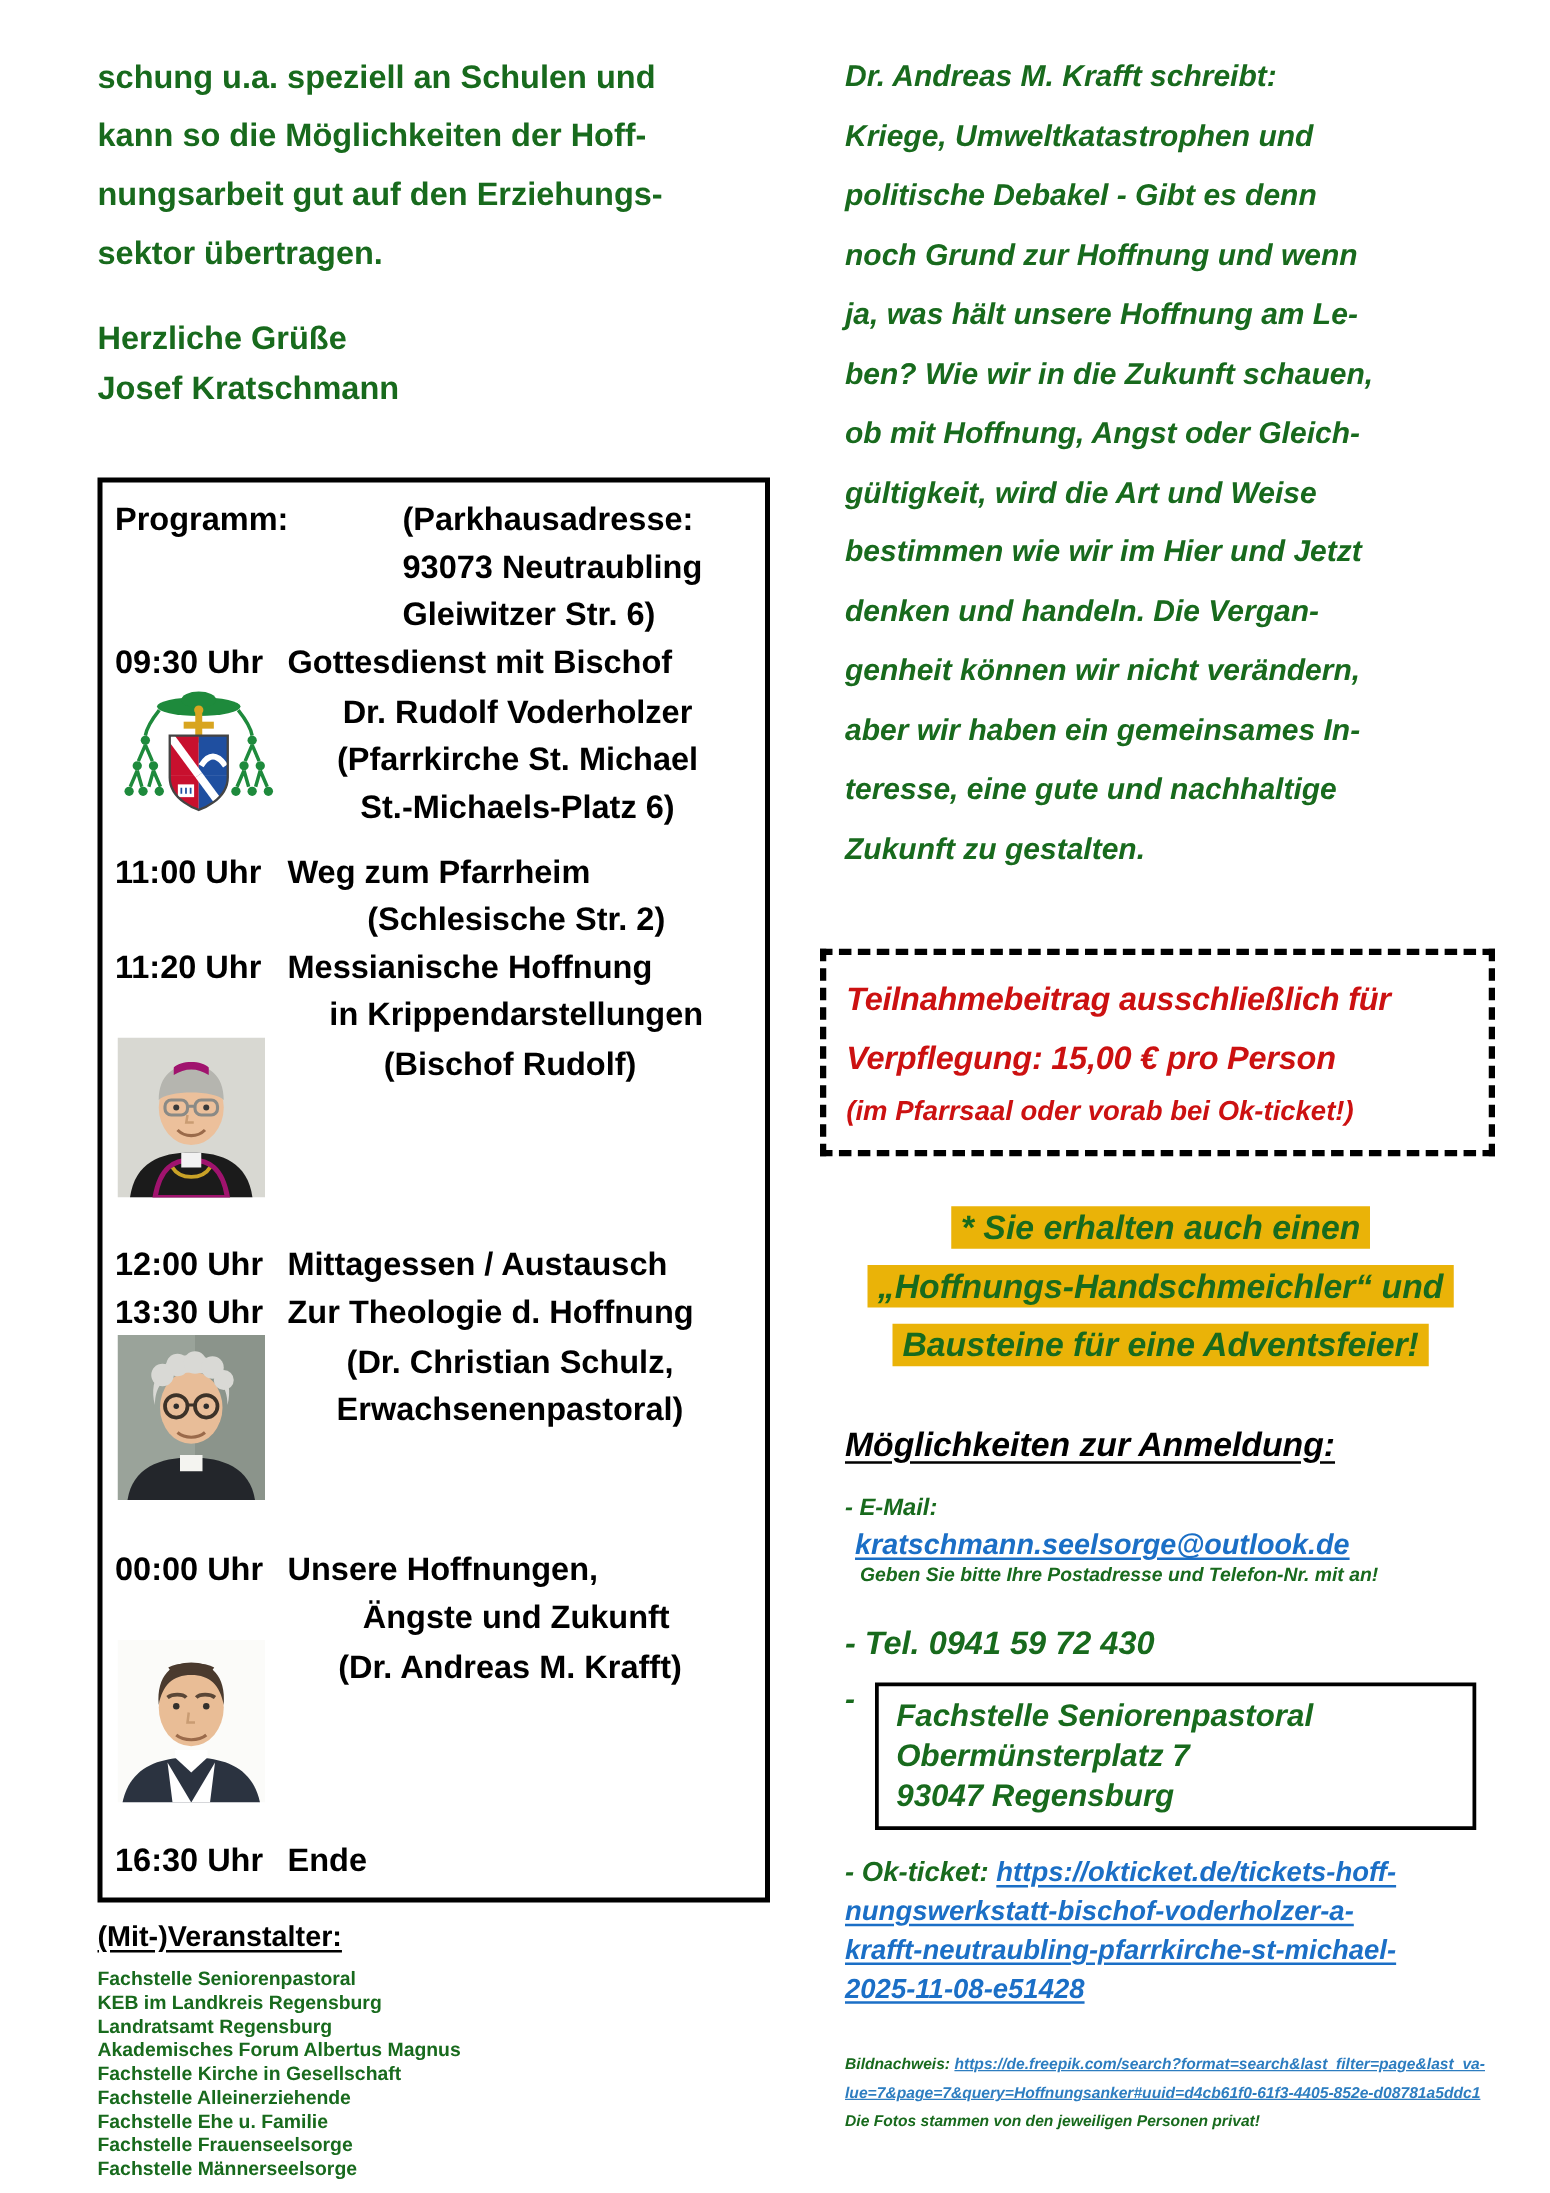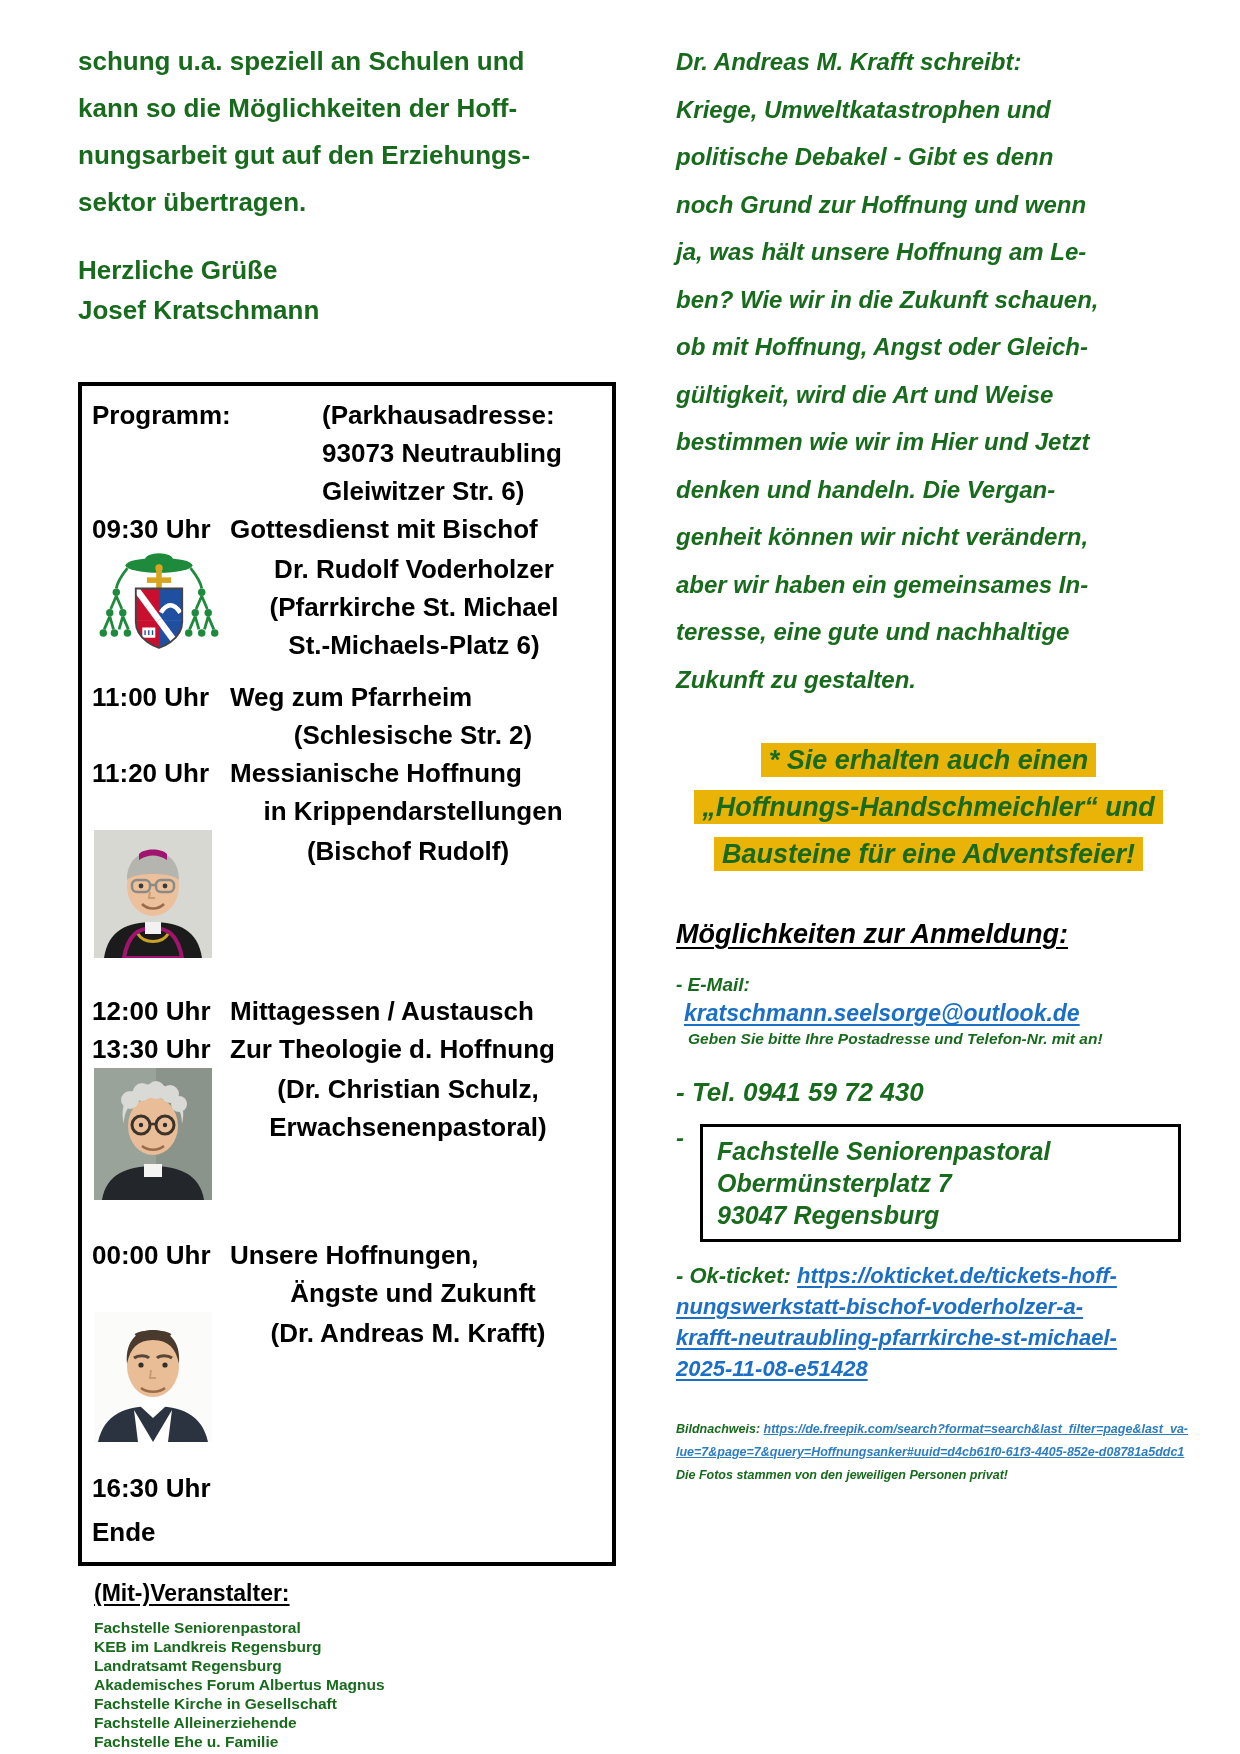--- a/index.html
+++ b/index.html
@@ -16,23 +16,23 @@
   .prog-heading{width:230px;flex:none;}
   .prog-park{flex:1;white-space:pre-line;}
   .prog-row{display:flex;}
   .prog-time{width:138px;flex:none;}
   .prog-text{flex:1;}
   .prog-cont{padding-left:130px;text-align:center;}
   .media-row{display:flex;align-items:flex-start;}
   .media{flex:none;margin-left:2px;}
   .media-lines{flex:1;text-align:center;white-space:pre-line;padding-top:2px;}
   .mb24{margin-bottom:24px;} .mb26{margin-bottom:26px;} .mb14{margin-bottom:14px;}
-  .end-row{margin-top:8px;line-height:44px;flex-direction:column;}
-
-  .organizers{margin-top:12px;margin-left:16px;}
+  .end-row{margin-top:8px;line-height:44px;}
+
+  .organizers{margin-top:12px;}
   .org-heading{font-size:23px;color:#000;text-decoration:underline;text-underline-offset:3px;line-height:30px;}
   .org-list{margin-top:10px;font-size:15.5px;line-height:19px;color:#186a1d;}
 
   .r-intro{font-size:24px;line-height:47.5px;white-space:pre-line;color:#186a1d;}
   .fee-box{margin:56px 0 0 -20px;width:540px;box-sizing:border-box;border:5px dashed #000;padding:12px 16px;}
   .fee-main{font-size:26px;line-height:47px;color:#cc1111;letter-spacing:-0.2px;}
   .fee-small{font-size:22px;line-height:38px;color:#cc1111;}
 
   .bonus{margin-top:34px;text-align:center;font-size:27px;line-height:47px;color:#186a1d;}
   .hl{background:#eab308;padding:2px 8px;}
@@ -267,20 +267,25 @@
 ben? Wie wir in die Zukunft schauen,
 ob mit Hoffnung, Angst oder Gleich-
 gültigkeit, wird die Art und Weise
 bestimmen wie wir im Hier und Jetzt
 denken und handeln. Die Vergan-
 genheit können wir nicht verändern,
 aber wir haben ein gemeinsames In-
 teresse, eine gute und nachhaltige
 Zukunft zu gestalten.</div>
 
+    <div class="fee-box">
+      <div class="fee-main">Teilnahmebeitrag ausschließlich für</div>
+      <div class="fee-main">Verpflegung: 15,00 € pro Person</div>
+      <div class="fee-small">(im Pfarrsaal oder vorab bei Ok-ticket!)</div>
+    </div>
 
     <div class="bonus">
       <div><span class="hl">* Sie erhalten auch einen</span></div>
       <div><span class="hl">„Hoffnungs-Handschmeichler“ und</span></div>
       <div><span class="hl">Bausteine für eine Adventsfeier!</span></div>
     </div>
 
     <div class="reg-heading">Möglichkeiten zur Anmeldung:</div>
 
     <div class="email-label">- E-Mail:</div>

